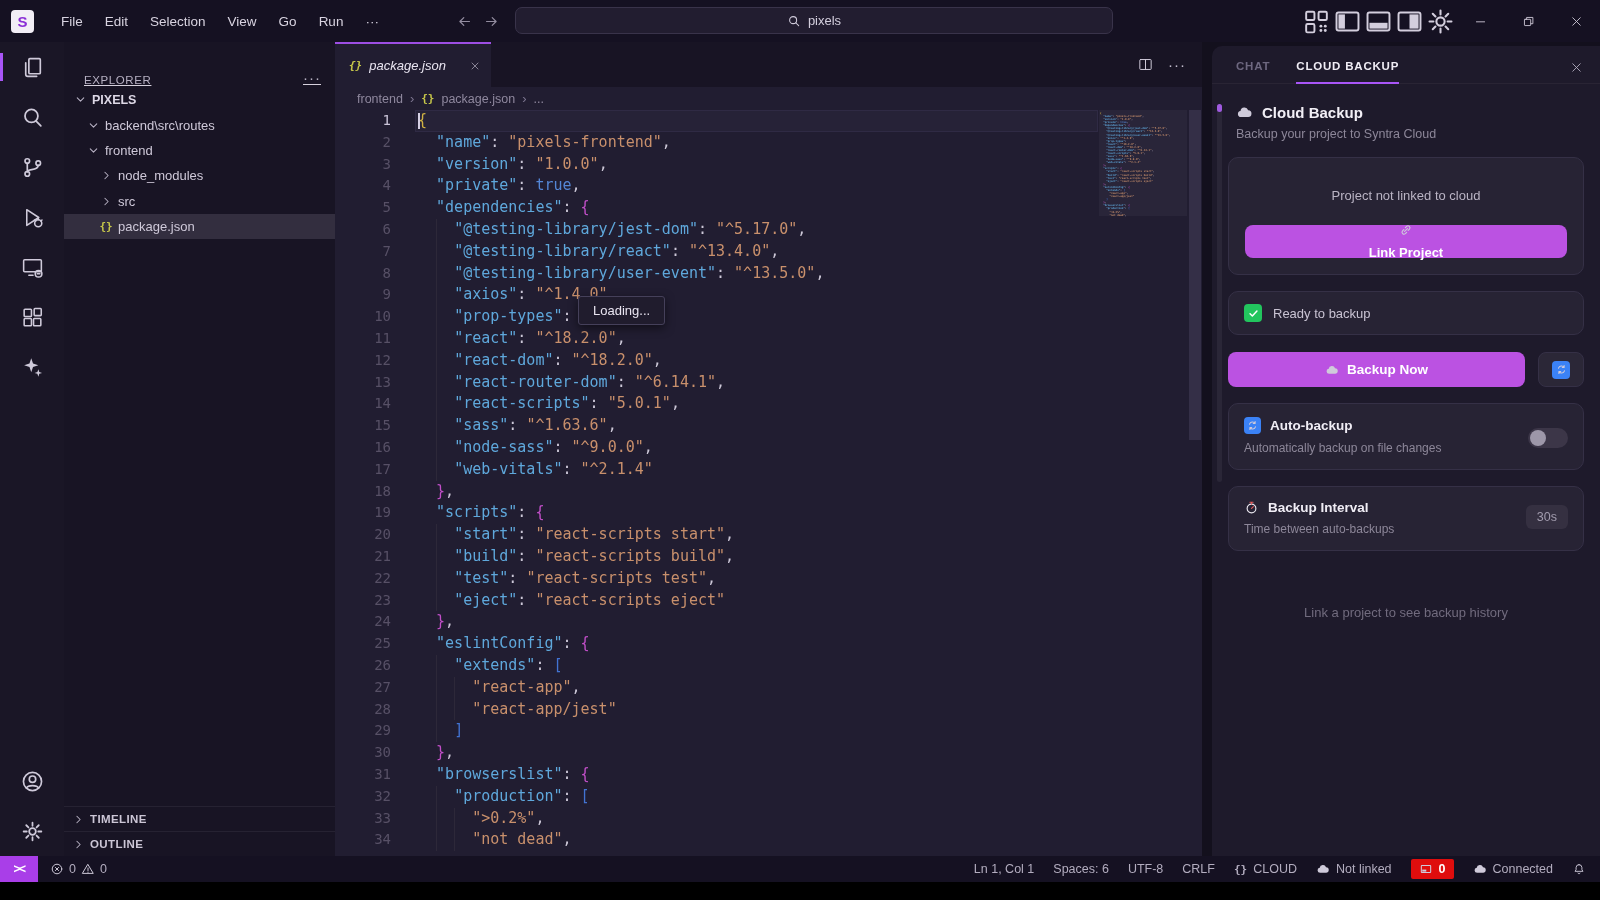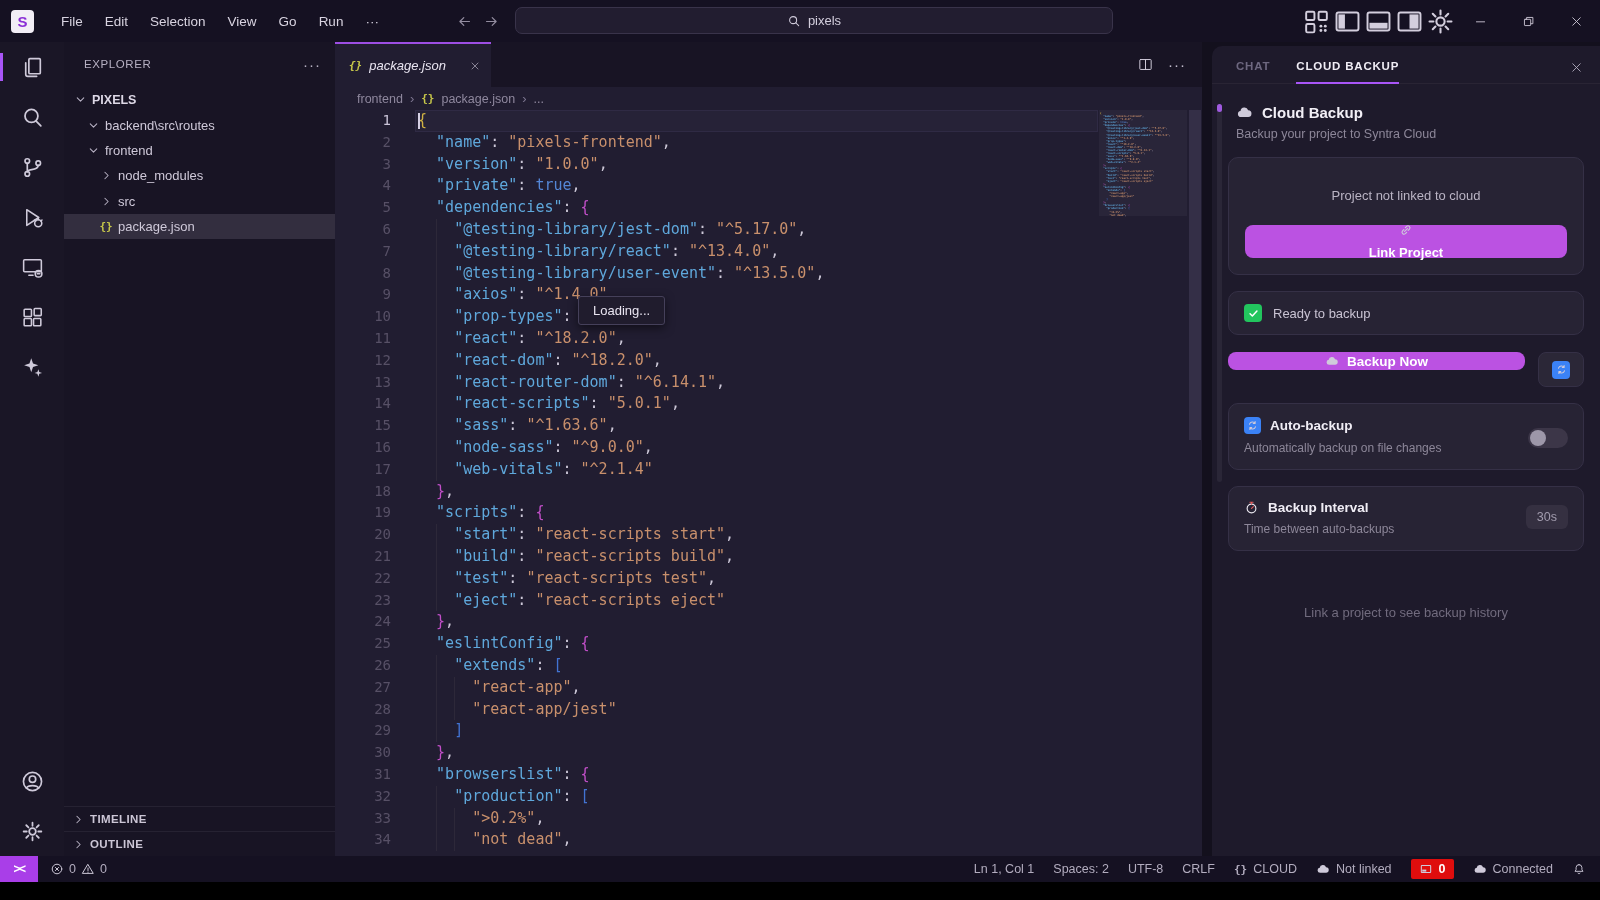--- a/index.html
+++ b/index.html
@@ -32,21 +32,21 @@
     background:#1a1626; display:flex; flex-direction:column; align-items:center; }
   .ab-item { position:relative; width:64px; height:50px; display:flex; align-items:center; justify-content:center;
     color:#7b7489; }
   .ab-item svg { width:25px; height:25px; }
   .ab-item.active { color:#eae6f3; }
   .ab-item.active::after { content:''; position:absolute; left:0; top:11px; bottom:11px; width:2.5px; background:#a855f7; }
   .ab-spacer { flex:1; }
 
   
   .sidebar { position:absolute; left:64px; top:42px; width:271px; height:814px; background:#181424; }
-  .sb-header { height:44px; display:flex; align-items:center; padding:0 14px 0 20px; }
+  .sb-header { height:44px; display:flex; align-items:flex-end; padding:0 14px 0 20px;text-decoration:underline; }
   .sb-title { font-size:11.5px; letter-spacing:.6px; color:#b6b0c2; }
   .sb-more { margin-left:auto; color:#b6b0c2; font-size:15px; letter-spacing:1px; }
   .tree { margin-top:1px; }
   .tree-row { display:flex; align-items:center; height:25.4px; font-size:13px; color:#cfc9d9; white-space:nowrap; }
   .tree-row.selected { background:#332e3f; }
   .tree-row .chev { display:inline-flex; width:16px; justify-content:center; margin-right:4px; color:#bab4c6; }
   .tree-row .chev svg { width:13px; height:13px; }
   .tree-row.bold { font-weight:bold; font-size:12.5px; color:#ddd8e6; }
   .json-ico { color:#c7c74a; font-family:"DejaVu Sans Mono", monospace; font-weight:bold; font-size:11px; }
   .tree-row .json-ico { width:16px; text-align:center; margin-right:4px; }
@@ -111,21 +111,21 @@
   .notlinked { font-size:13px; color:#bab4c4; }
   .btn { display:flex; align-items:center; justify-content:center; gap:8px; border-radius:8px;
     background:#bb52e2; color:#fff; font-size:13px; font-weight:bold; }
   .btn svg { width:14px; height:14px; }
   .linkbtn { height:33px; margin-top:22px;flex-direction:column; }
   .pcard.readycard { display:flex; align-items:center; gap:11px; padding:12px 15px; }
   .greencheck { width:18px; height:18px; border-radius:4px; background:#22c55e; display:flex; align-items:center; justify-content:center; }
   .greencheck svg { width:11px; height:11px; }
   .readylabel { font-size:13px; color:#c9c3d3; }
   .backup-row { display:flex; gap:13px; margin:17px 16px 0; }
-  .backupbtn { flex:1; height:18px; font-size:13.5px; }
+  .backupbtn { flex:1; height:35px; font-size:13.5px; }
   .syncbtn { width:46px; height:35px; background:#2b2737; border:1px solid #353046; border-radius:8px;
     display:flex; align-items:center; justify-content:center; }
   .bluechip { width:18px; height:18px; border-radius:4px; background:#3b82f6; color:#fff;
     display:flex; align-items:center; justify-content:center; }
   .bluechip svg { width:11px; height:11px; }
   .pcard.setting { position:relative; padding:13px 15px 14px; }
   .setting-title { display:flex; align-items:center; gap:9px; font-size:13.5px; font-weight:bold; color:#f0edf5; }
   .setting-sub { margin-top:7px; font-size:12px; color:#8d8799; }
   .toggle { position:absolute; right:15px; top:24px; width:40px; height:20px; background:#3c3648; border-radius:10px; }
   .toggle .knob { position:absolute; left:2px; top:2px; width:16px; height:16px; border-radius:50%; background:#9d97a9; }
@@ -589,21 +589,21 @@
             <path d="M12 10.3v4.4M12 17.2v.5"></path>
           </svg>
         </span>
       <span>0</span>
     </div>
     <div class="sb-right" id="sb-right">
         <span class="sb-item">
           <span>Ln 1, Col 1</span>
         </span>
         <span class="sb-item">
-          <span>Spaces: 2</span>
+          <span>Spaces: 6</span>
         </span>
         <span class="sb-item">
           <span>UTF-8</span>
         </span>
         <span class="sb-item">
           <span>CRLF</span>
         </span>
         <span class="sb-item">
           <span class="json-ico" style="color: rgb(179, 173, 191);">{}</span>
           <span>CLOUD</span>

